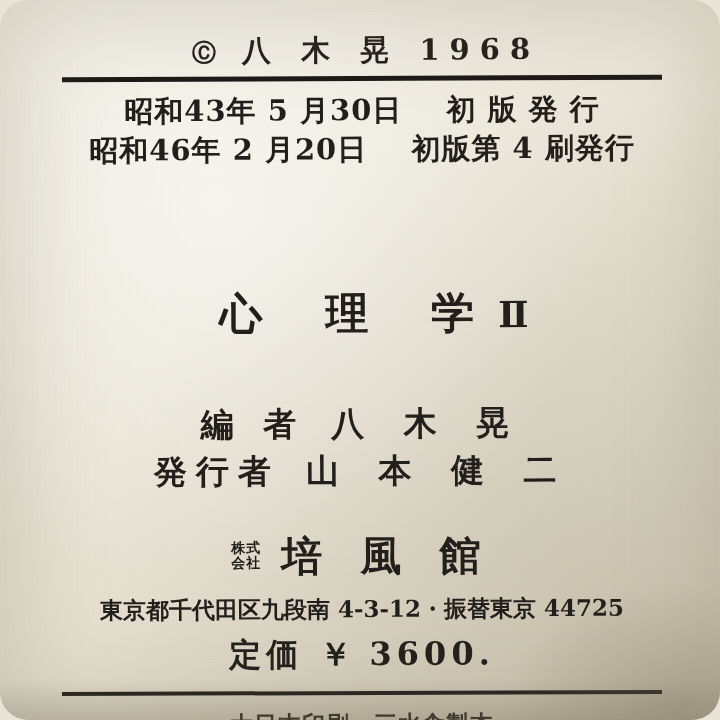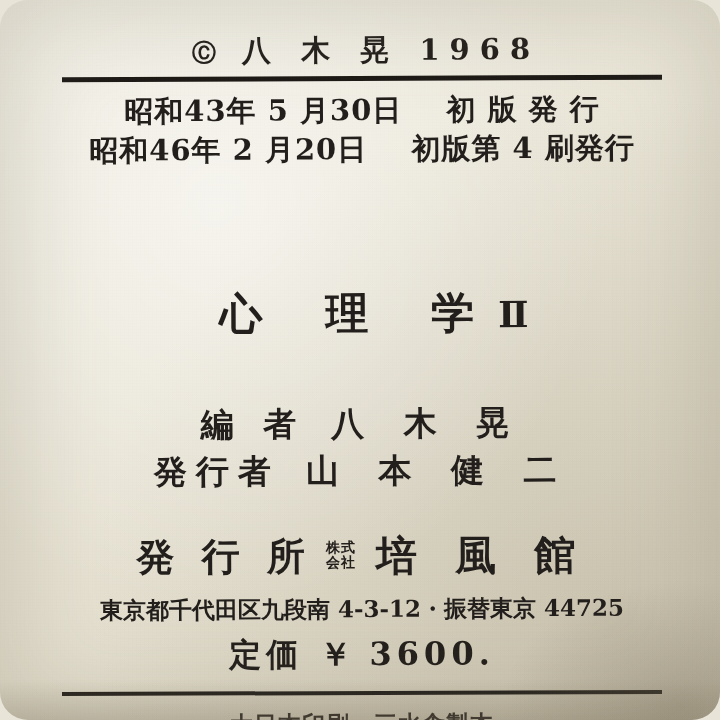--- a/index.html
+++ b/index.html
@@ -250,21 +250,20 @@
     <div class="credits">
       <div class="credit-row">
         <span class="role">編 者</span><span class="sep"></span><span class="name">八 木   晃</span>
       </div>
       <div class="credit-row">
         <span class="role">発行者</span><span class="sep"></span><span class="name">山 本 健 二</span>
       </div>
     </div>
 
     <div class="publisher">
-      <span class="ph-label">発 行 所</span>
       <span class="kabushiki">
         <span>株式</span><br>
         <span>会社</span>
       </span>
       <span class="ph-name">培 風 館</span>
     </div>
 
     <div class="address">東京都千代田区九段南 4-3-12・振替東京 44725</div>
 
     <div class="price">

